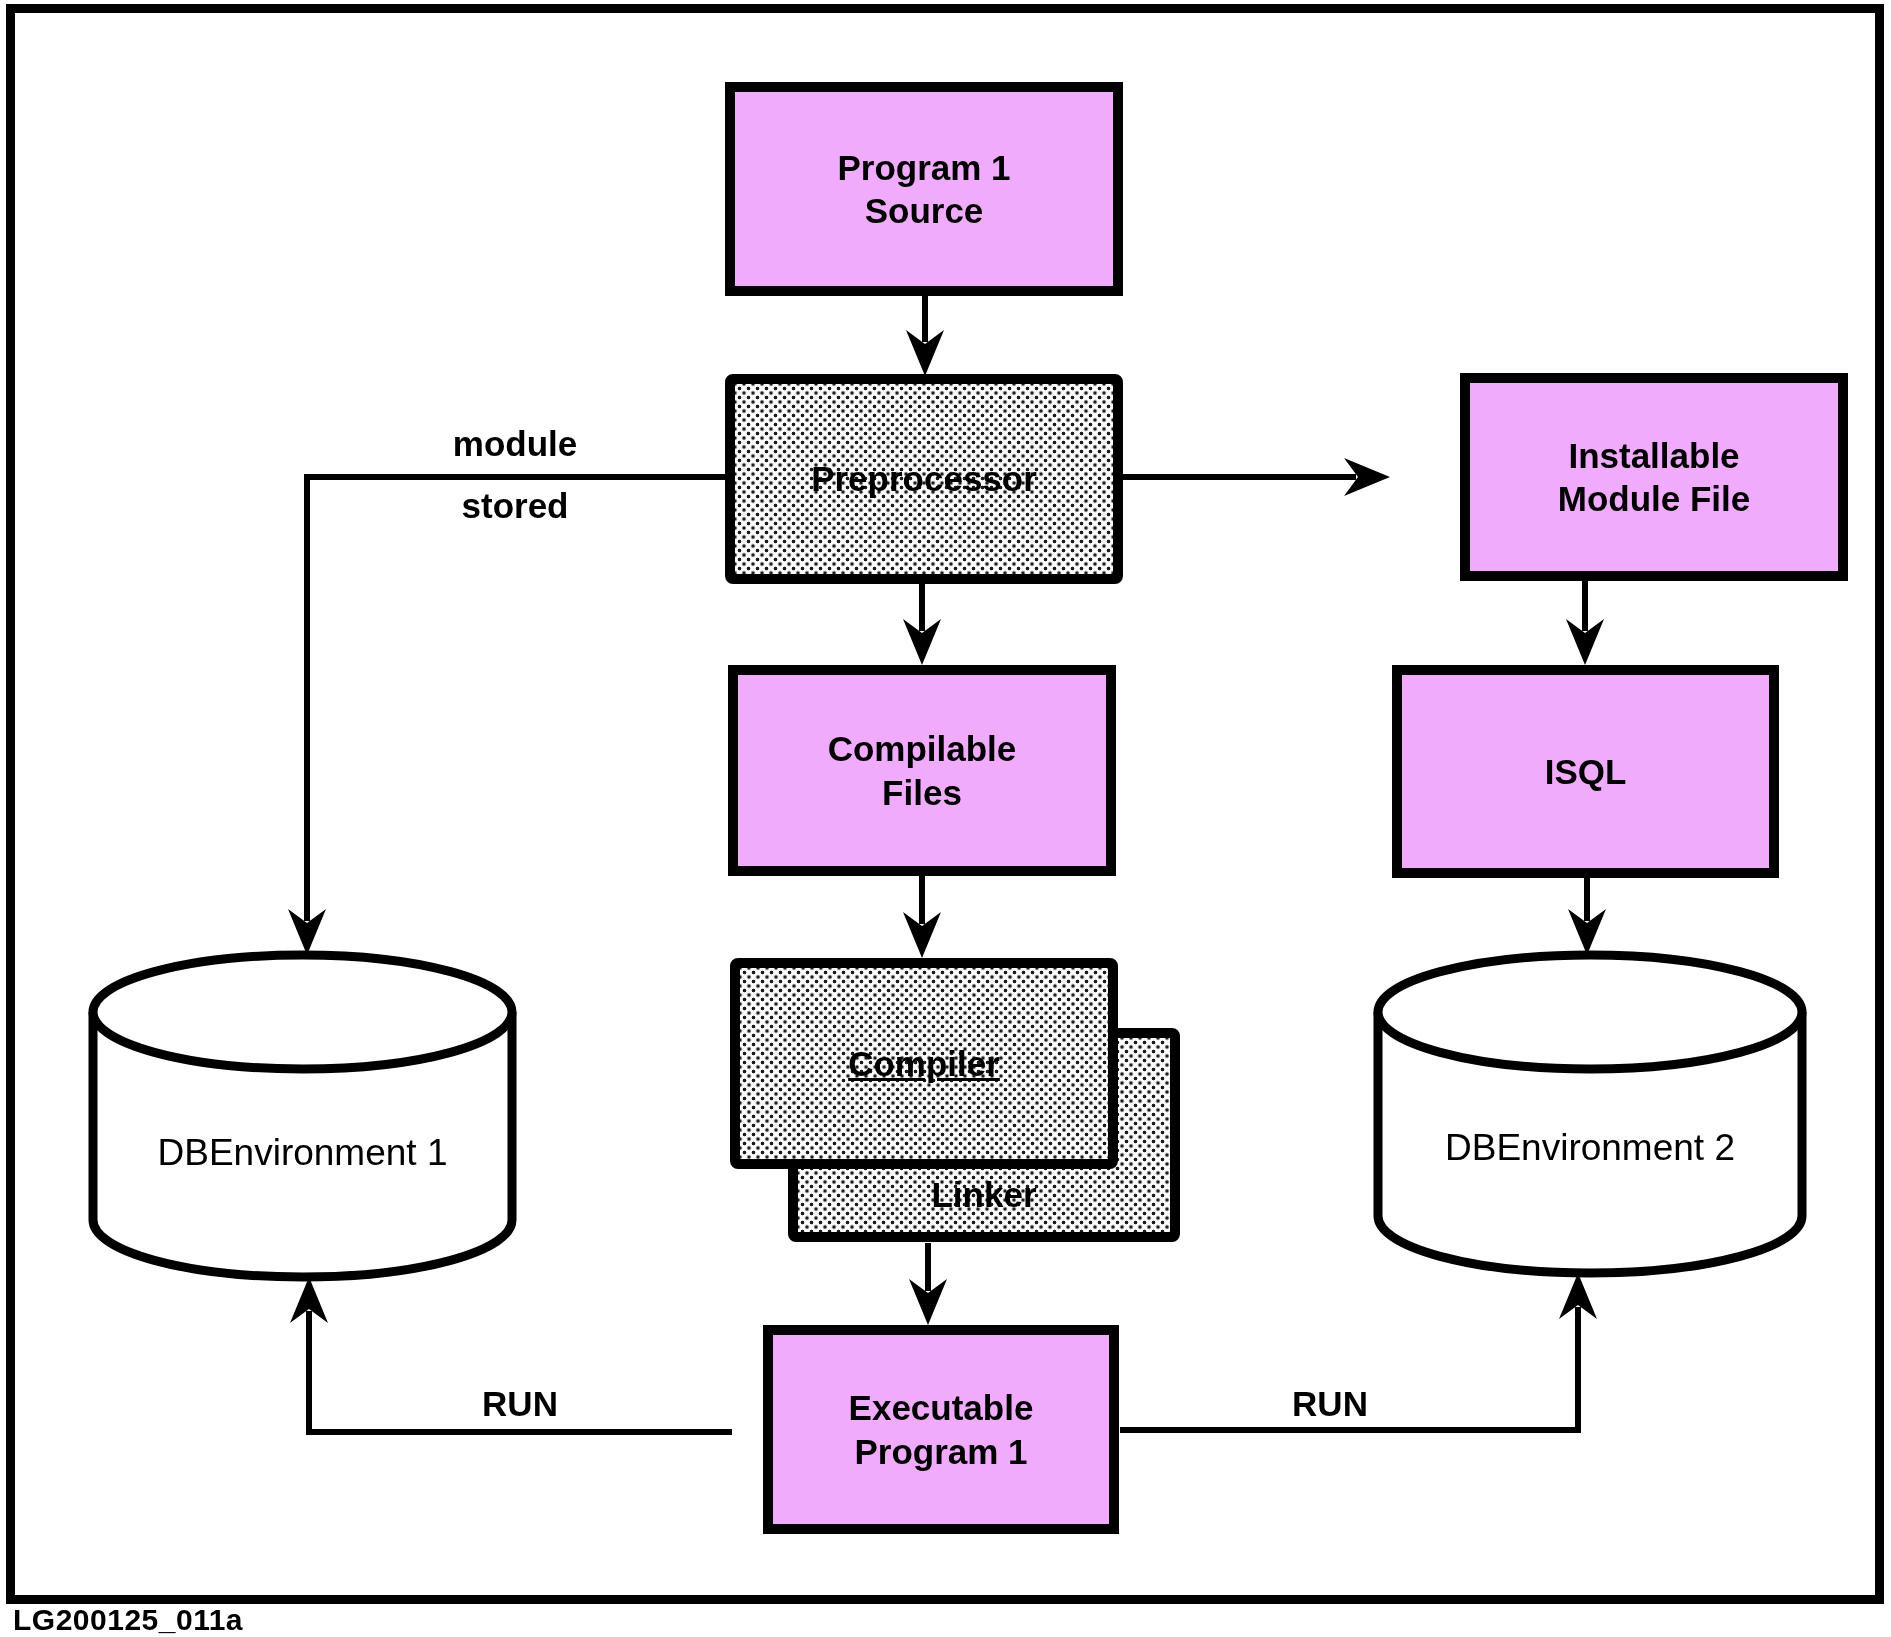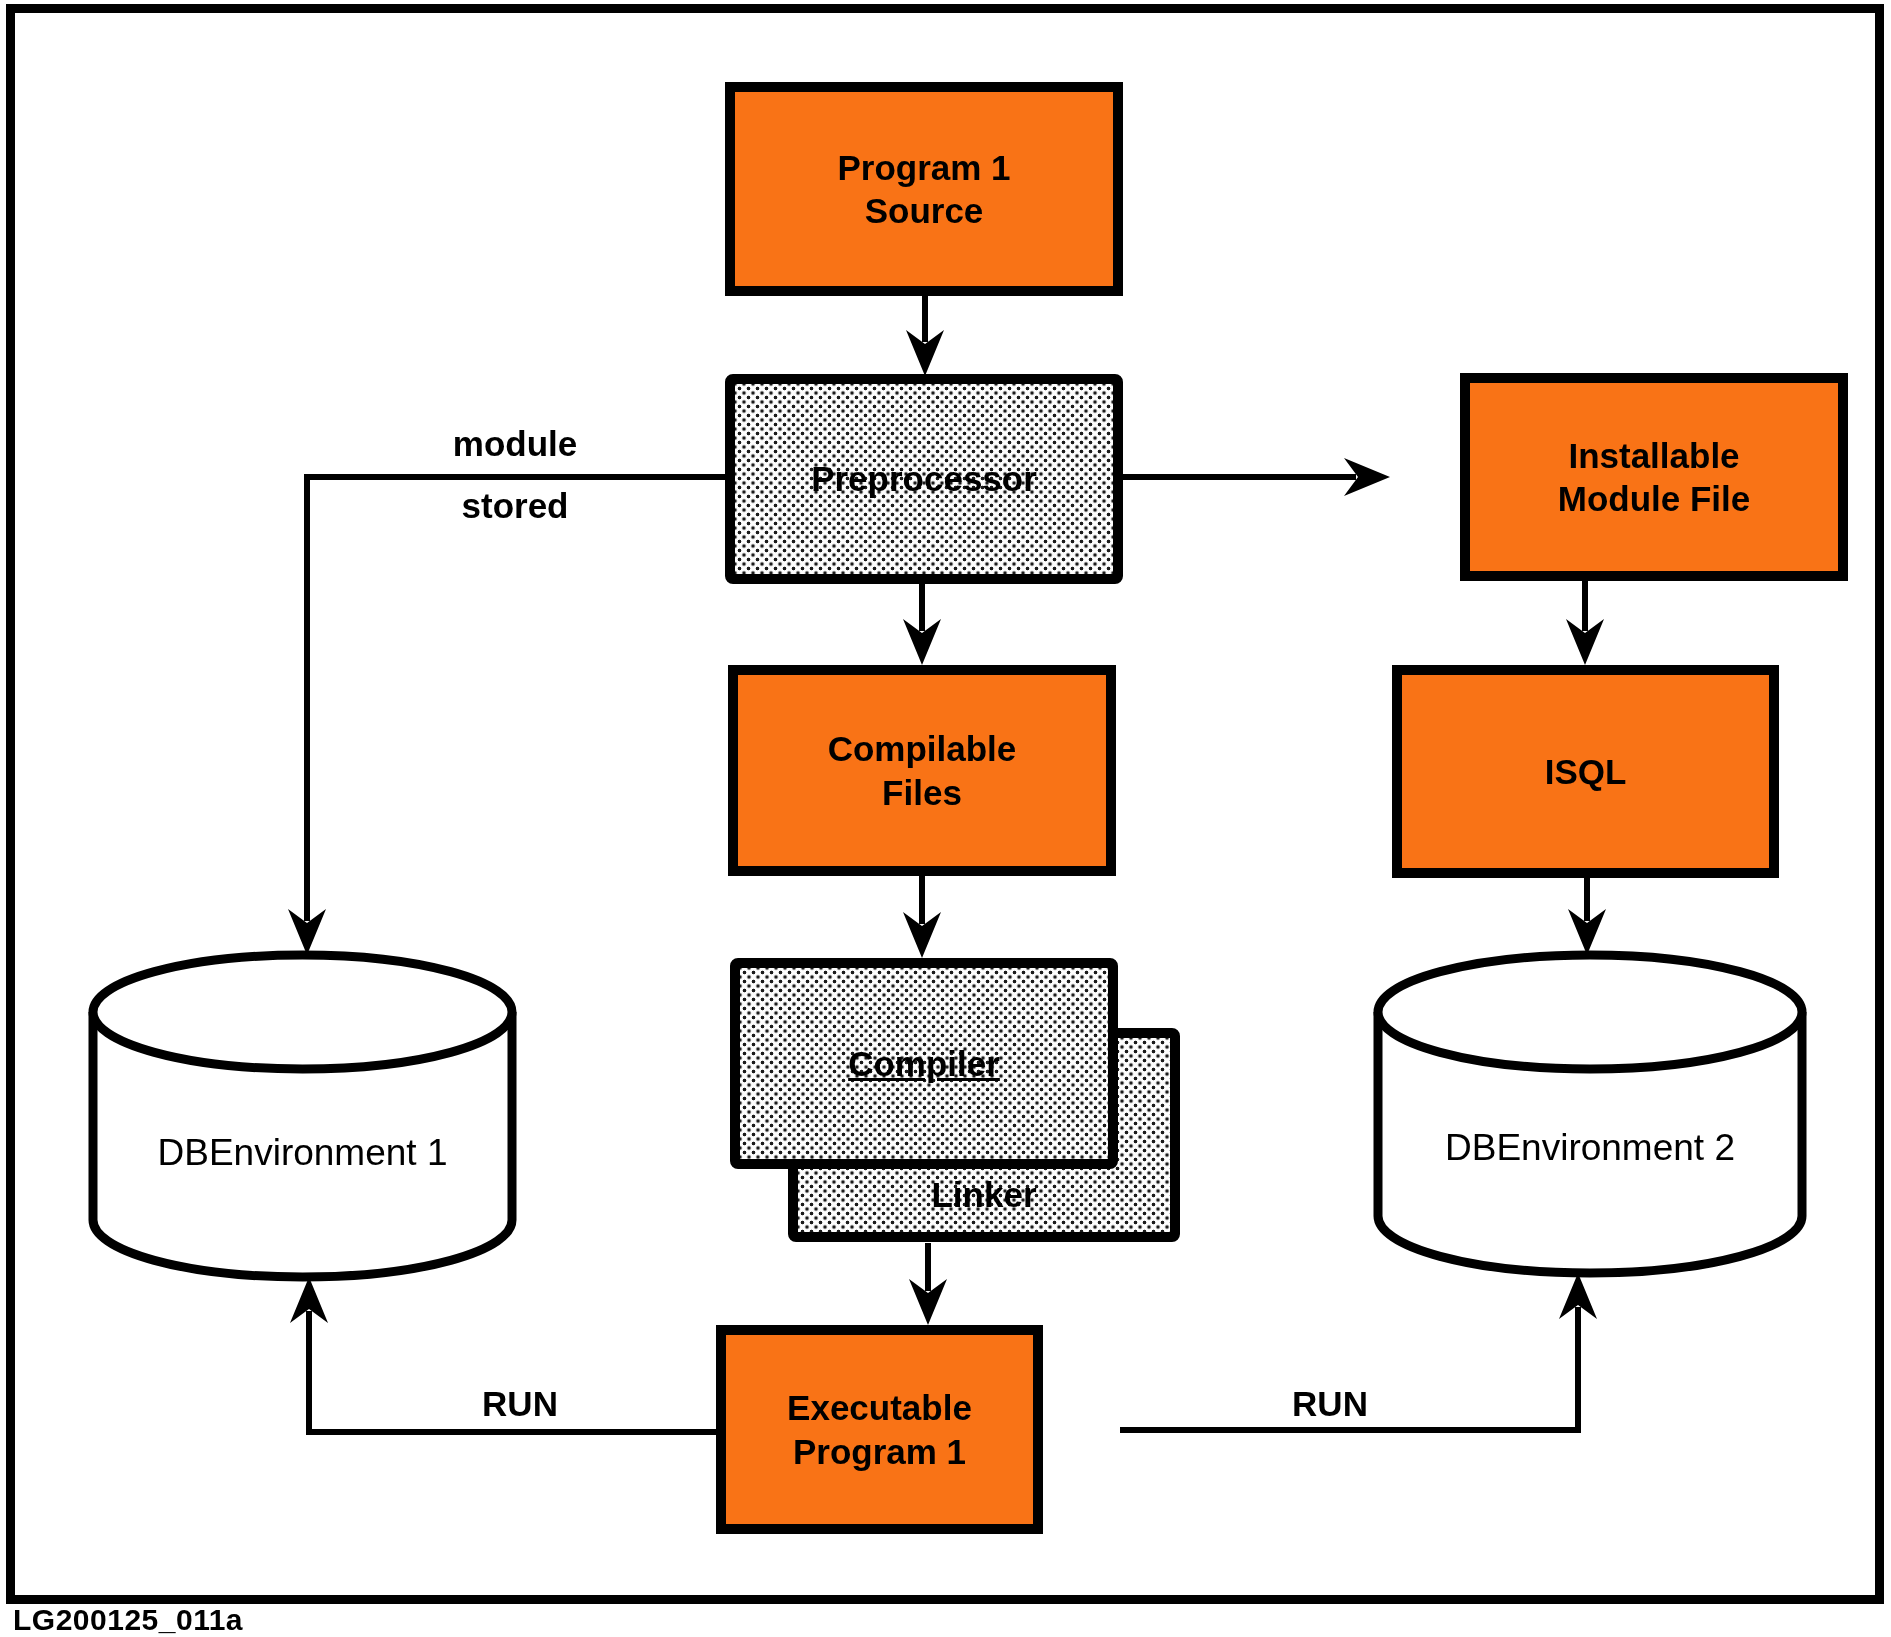--- a/index.html
+++ b/index.html
@@ -6,21 +6,21 @@
   .canvas{
     position:relative;width:1891px;height:1637px;background:#ffffff;
     font-family:"Liberation Sans",sans-serif;color:#000;overflow:hidden;
   }
   .frame{
     position:absolute;left:6px;top:4px;width:1878px;height:1600px;
     border:9px solid #000;box-sizing:border-box;background:transparent;
   }
   .wires{position:absolute;left:0;top:0;z-index:1;}
   .box{
-    position:absolute;box-sizing:border-box;border:10px solid #000;background:#f97316;
+    position:absolute;box-sizing:border-box;border:10px solid #000;background:#f0abfc;
     display:flex;align-items:center;justify-content:center;text-align:center;
     z-index:2;
   }
   .box .lbl{
     font-weight:bold;font-size:35px;line-height:1.24;white-space:pre-line;
   }
   .shaded{
     background-color:#fdfdfd;
     background-image:
       radial-gradient(circle, #1c1c1c 1.7px, transparent 2.1px),
@@ -125,21 +125,21 @@
   </div>
 
   <div class="box shaded linker" style="left:788px;top:1028px;width:392px;height:214px">
     <span class="lbl">Linker</span>
   </div>
 
   <div class="box shaded compiler" style="left:730px;top:958px;width:388px;height:211px">
     <span class="lbl">Compiler</span>
   </div>
 
-  <div class="box" style="left:716px;top:1325px;width:327px;height:209px">
+  <div class="box" style="left:763px;top:1325px;width:356px;height:209px">
     <span class="lbl">Executable
 Program 1</span>
   </div>
 
   <div class="box" style="left:1392px;top:665px;width:387px;height:213px">
     <span class="lbl">ISQL</span>
   </div>
 
   <div class="cyl-label" style="left:93px;top:1118px;width:419px;height:70px">DBEnvironment 1</div>
 

